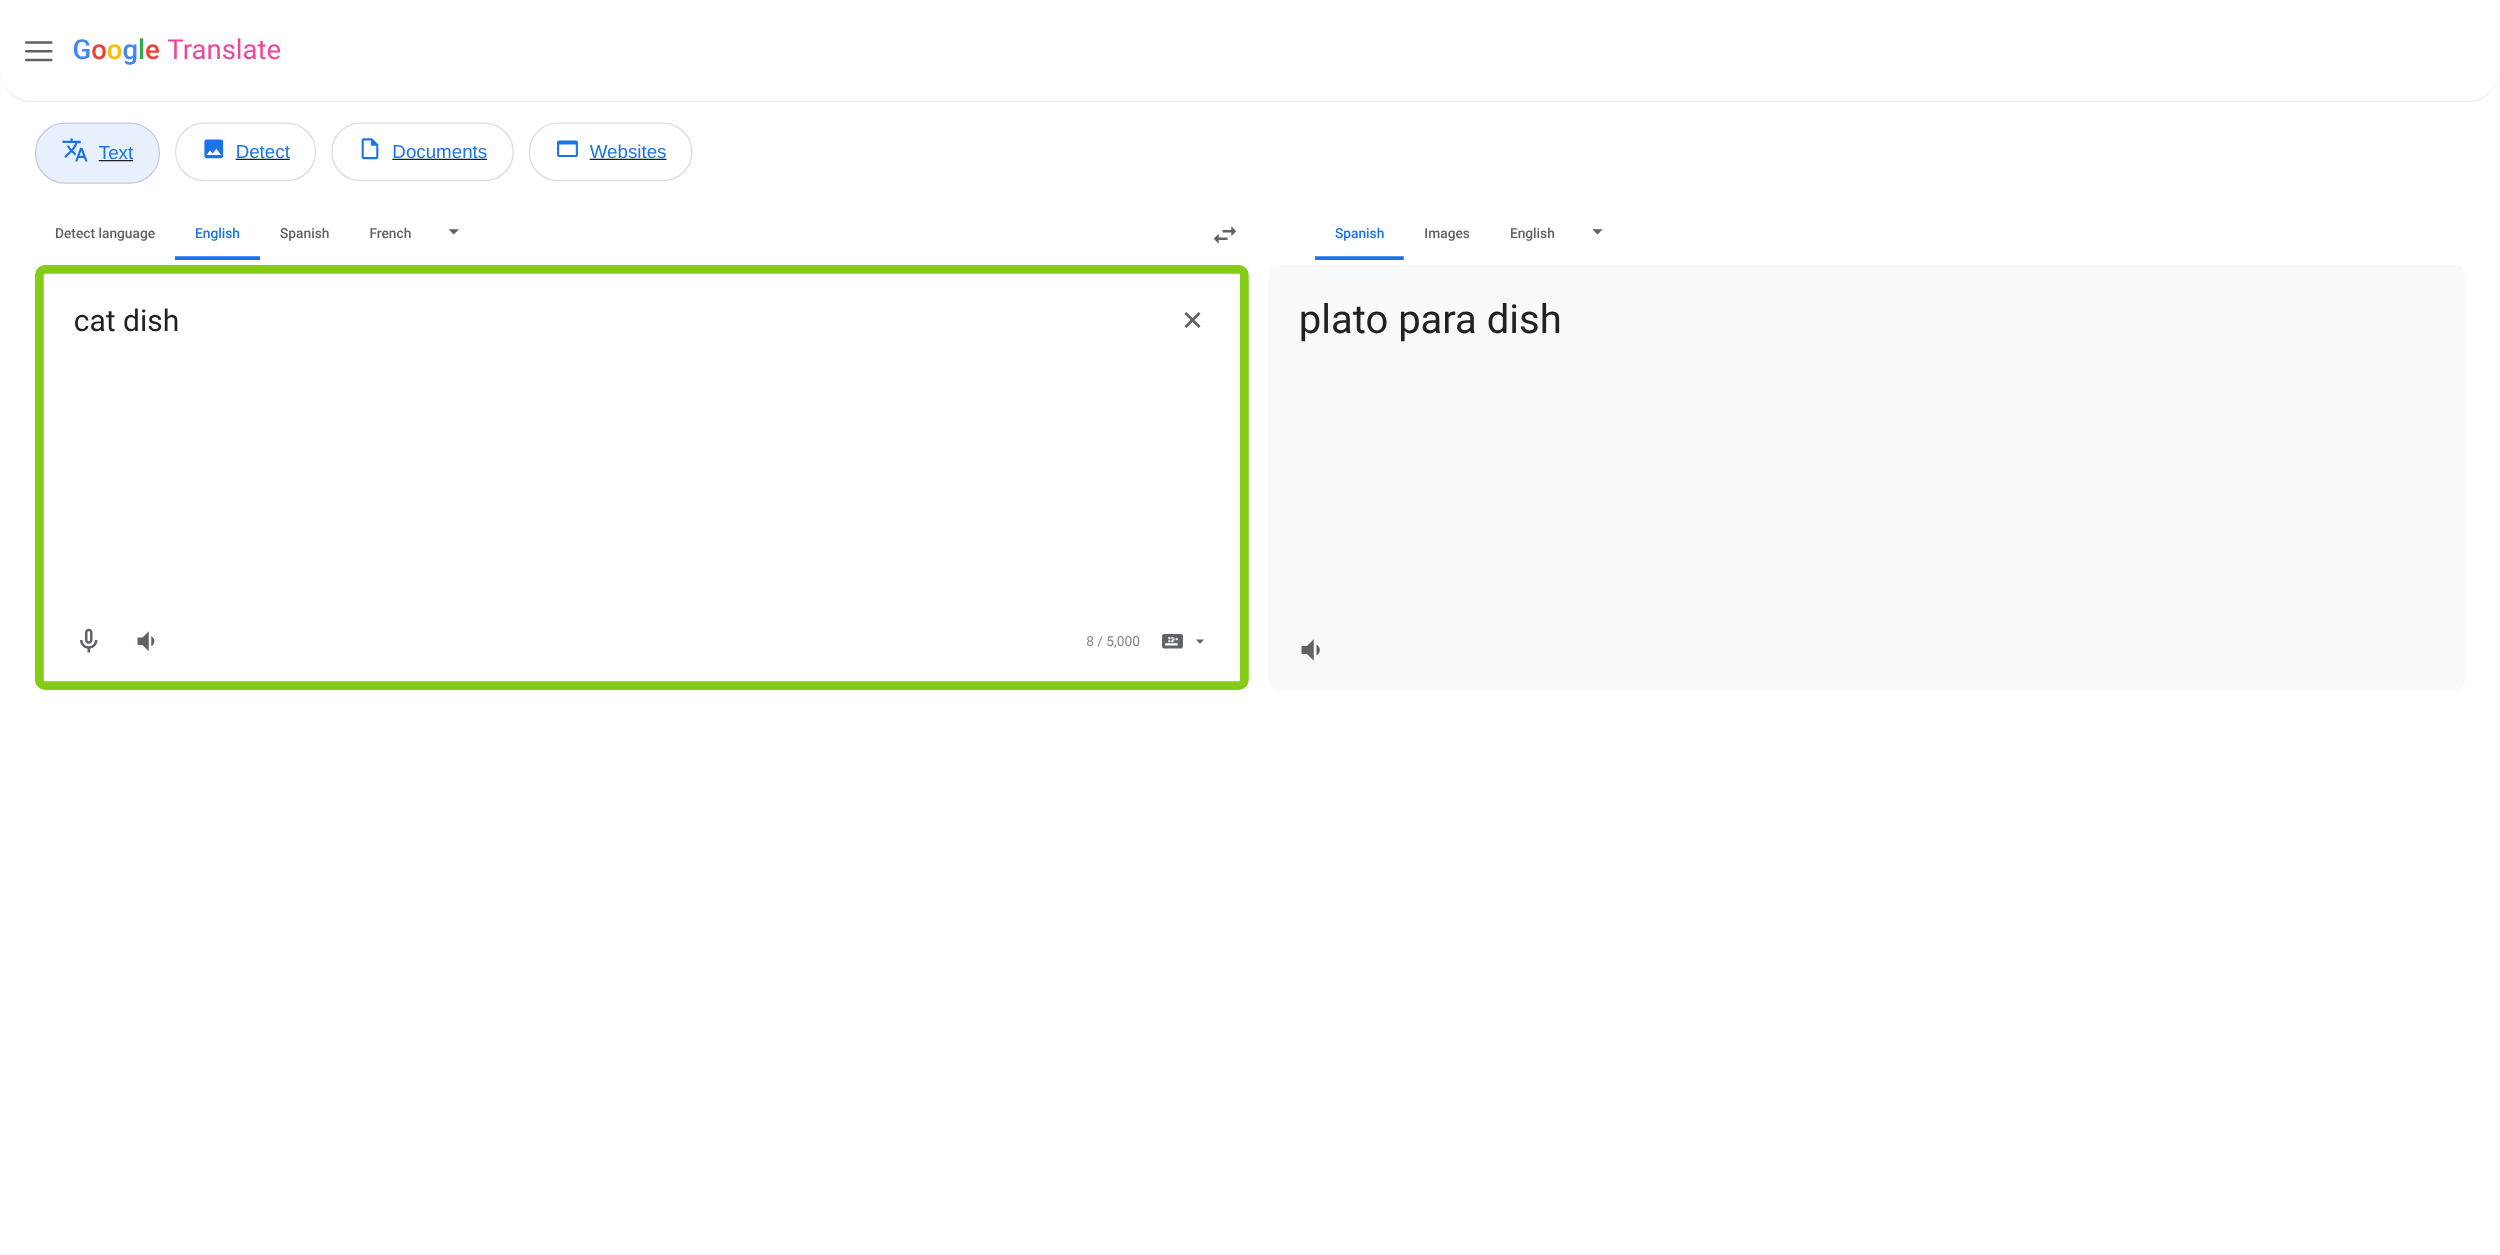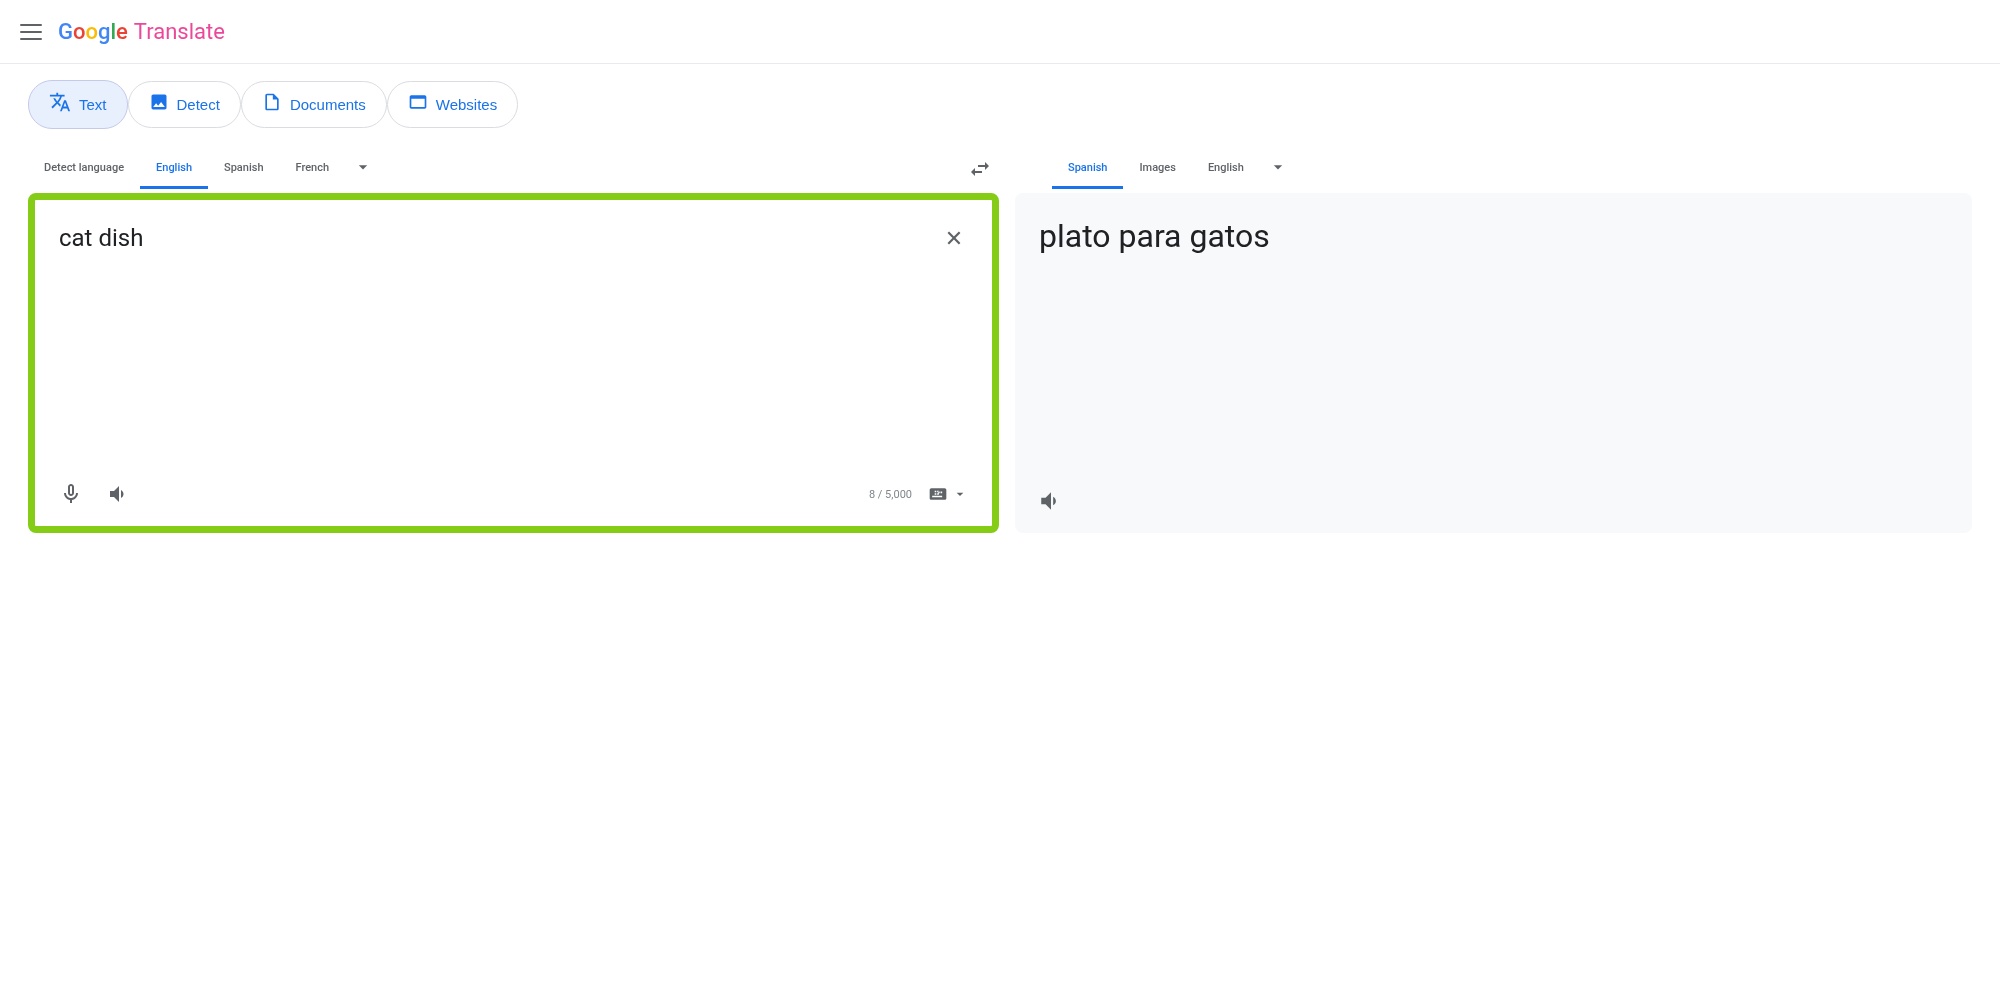--- a/index.html
+++ b/index.html
@@ -9,21 +9,22 @@
       color: #202124;
       min-height: 100vh;
     }
 
     
     .header {
       display: flex;
       align-items: center;
       padding: 10px 20px;
       border-bottom: 1px solid #e8eaed;
-      height: 64px;
+      height: 82px;
+      border-radius: 26px;
     }
     .hamburger {
       cursor: pointer;
       margin-right: 16px;
       display: flex;
       flex-direction: column;
       gap: 5px;
     }
     .hamburger span {
       display: block;
@@ -50,22 +51,24 @@
     .g-green { color: #34A853; }
     .logo-translate {
       color: #ec4899;
       font-weight: 400;
       margin-left: 2px;
     }
 
     
     .tab-bar {
       display: flex;
-      align-items: center;
+      align-items: flex-start;
       padding: 16px 28px;
+      gap: 12px;
+      text-decoration: underline;
     }
     .tab-btn {
       display: flex;
       align-items: center;
       gap: 8px;
       padding: 10px 20px;
       border-radius: 24px;
       border: 1.5px solid #dadce0;
       background: #fff;
       font-size: 15px;
@@ -345,21 +348,21 @@
             <path d="M20 5H4c-1.1 0-2 .9-2 2v10c0 1.1.9 2 2 2h16c1.1 0 2-.9 2-2V7c0-1.1-.9-2-2-2zm-9 3h2v2h-2V8zm0 3h2v2h-2v-2zM8 8h2v2H8V8zm0 3h2v2H8v-2zm-1 5H5v-2h2v2zm10 0H7v-2h10v2zm0-5h-2v-2h2v2zm0-3h-2V8h2v2zm-3 3h-2v-2h2v2zm0-3h-2V8h2v2z"></path>
           </svg>
         <svg width="16" height="16" viewBox="0 0 24 24" fill="#5f6368">
             <path d="M7 10l5 5 5-5z"></path>
           </svg>
       </div>
     </div>
   </div>
 
   <div class="panel-right">
-    <div class="output-text">plato para gatos</div>
+    <div class="output-text">plato para dish</div>
     <div class="panel-toolbar">
       <div class="toolbar-icon" title="Listen to translation">
         <svg width="26" height="26" viewBox="0 0 24 24" fill="#5f6368">
             <path d="M3 9v6h4l5 5V4L7 9H3zm13.5 3c0-1.77-1.02-3.29-2.5-4.03v8.05c1.48-.73 2.5-2.25 2.5-4.02z"></path>
           </svg>
       </div>
     </div>
   </div>
 
 </div>

